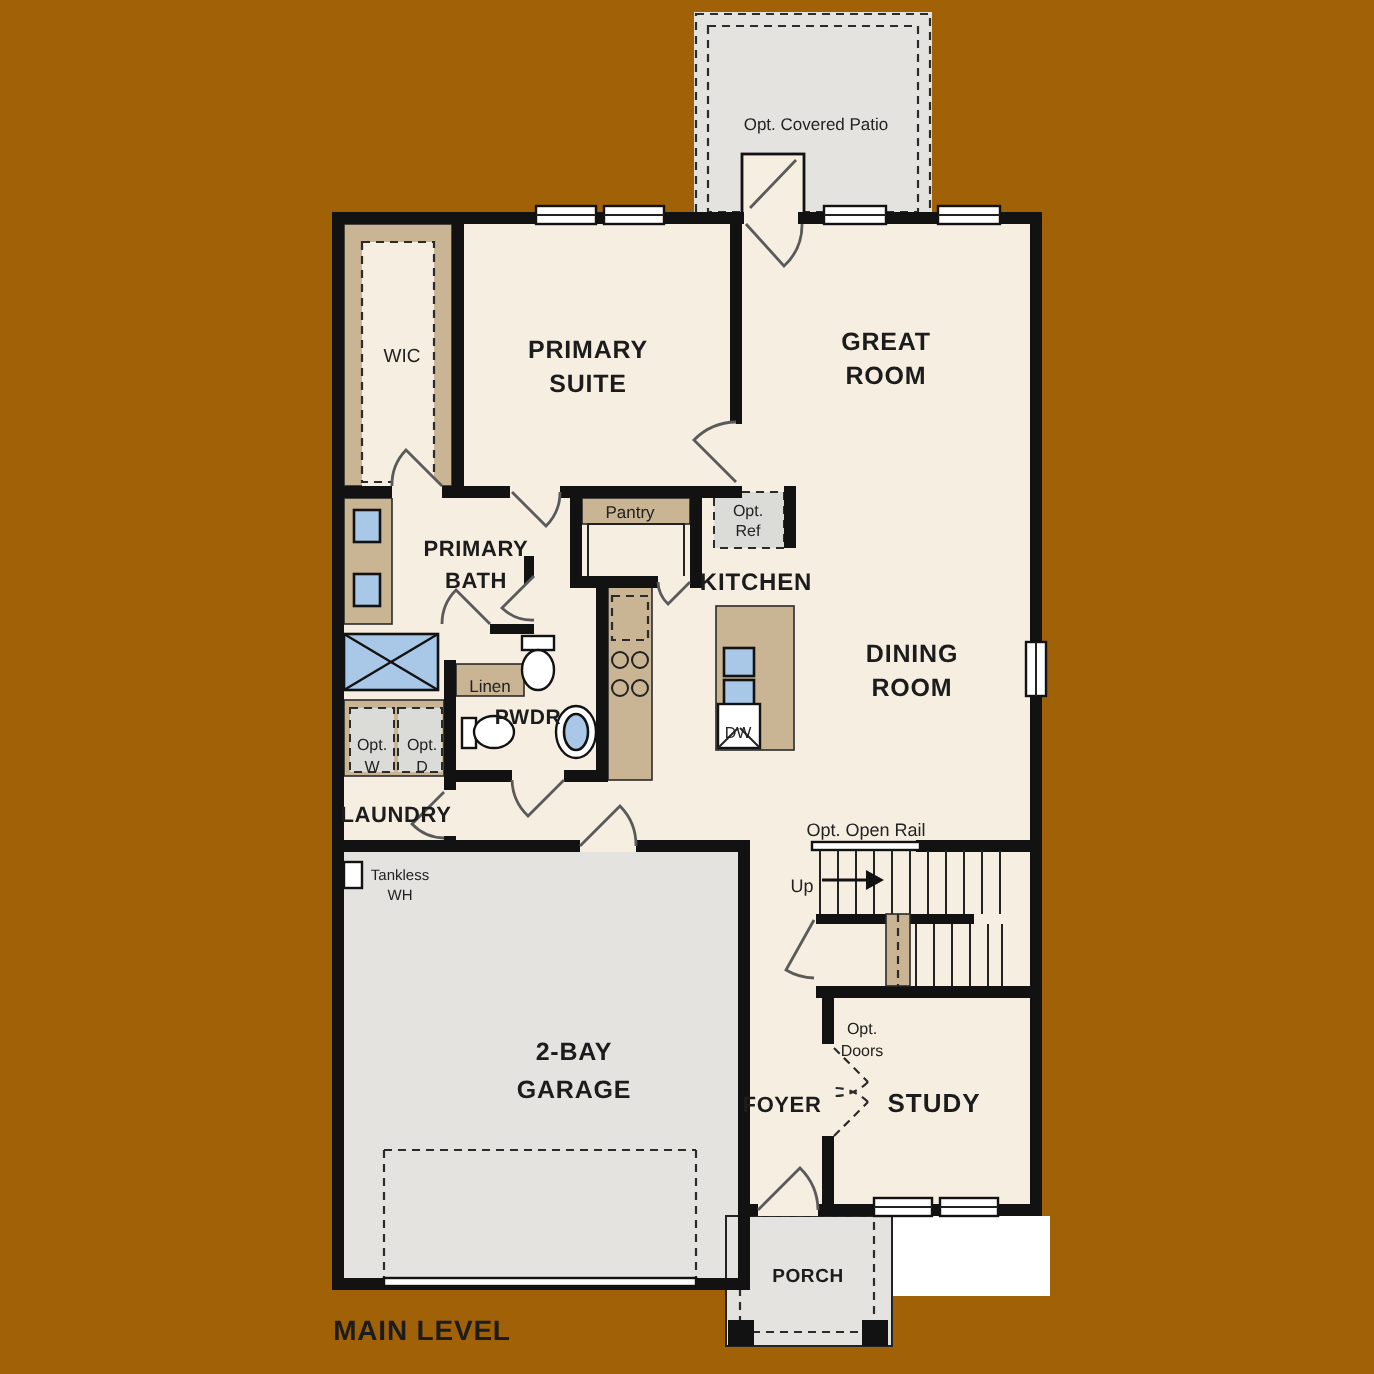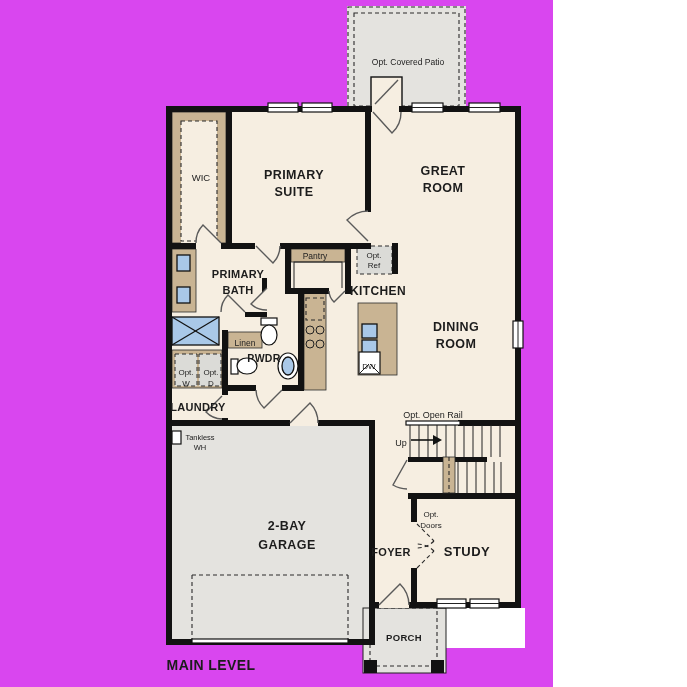--- a/index.html
+++ b/index.html
@@ -1,16 +1,16 @@
 <!DOCTYPE html>
 <html><head>
 <meta charset="utf-8">
 <style>
   html,body{margin:0;padding:0;background:#ffffff;}
-  .stage{position:relative;width:553px;height:687px;background:#d946ef;overflow:hidden;}
+  .stage{position:relative;width:687px;height:687px;background:#a16207;overflow:hidden;}
   svg{display:block;}
   .wall{fill:#121212;}
   .floor{fill:#f6eee1;}
   .out{fill:#e4e3df;}
   .tanline{fill:#c9b493;stroke:#2b2b2b;stroke-width:.8;}
   .fix{fill:#a9c8e8;stroke:#121212;stroke-width:1.3;}
   .appl{fill:#dbdbd7;stroke:#2b2b2b;stroke-width:1;stroke-dasharray:4 3;}
   .win{fill:#ffffff;stroke:#121212;stroke-width:1.2;}
   .white{fill:#ffffff;stroke:#121212;stroke-width:1.2;}
   .thin{stroke:#222222;stroke-width:1;fill:none;}

